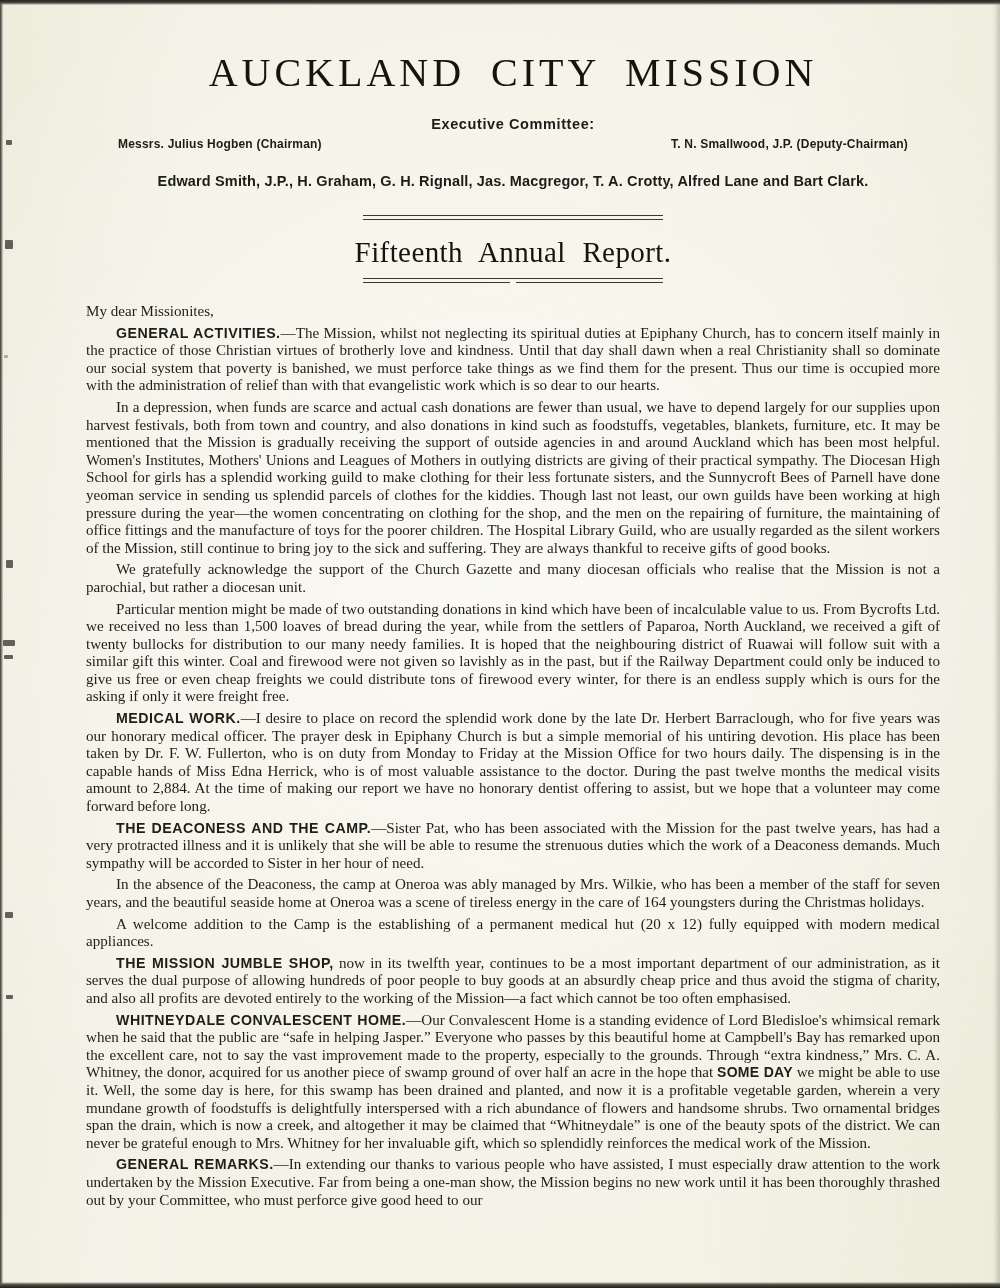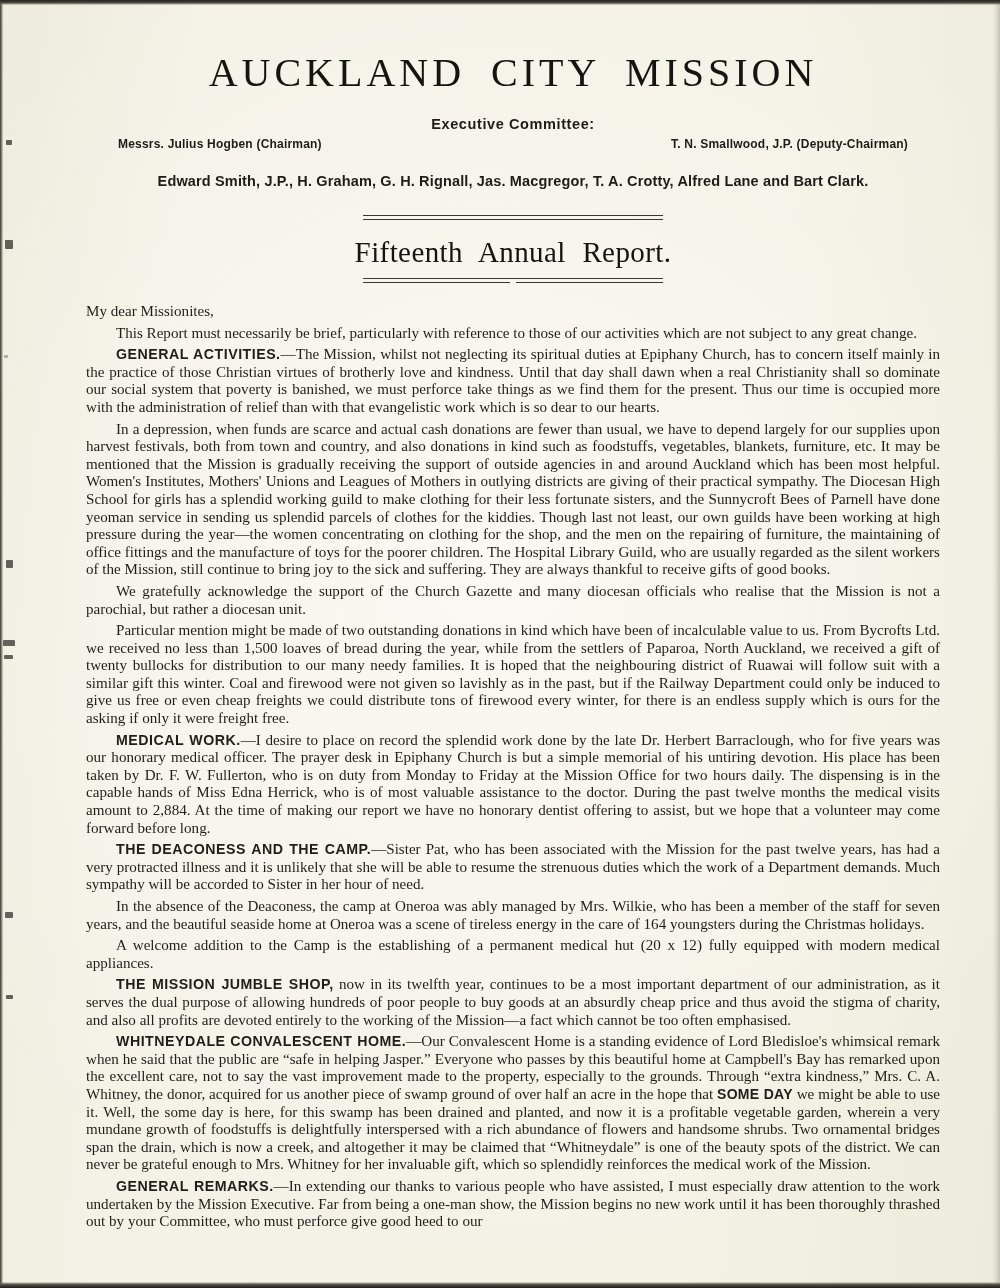--- a/index.html
+++ b/index.html
@@ -204,38 +204,37 @@
             <i></i>
             <i></i>
           </div>
       </div>
     </div>
 
     <div class="body-text">
 
       <p class="salutation">My dear Missionites,</p>
 
-      <p>This Report must necessarily be brief, particularly with reference to those of our activities which are not subject to any great change.</p>
 
       <p>
         <span class="sec-head">GENERAL ACTIVITIES.</span><span>—</span><span>The Mission, whilst not neglecting its spiritual duties at Epiphany Church, has to concern itself mainly in the practice of those Christian virtues of brotherly love and kindness.  Until that day shall dawn when a real Christianity shall so dominate our social system that poverty is banished, we must perforce take things as we find them for the present.  Thus our time is occupied more with the administration of relief than with that evangelistic work which is so dear to our hearts.</span>
       </p>
 
       <p>In a depression, when funds are scarce and actual cash donations are fewer than usual, we have to depend largely for our supplies upon harvest festivals, both from town and country, and also donations in kind such as foodstuffs, vegetables, blankets, furniture, etc.  It may be mentioned that the Mission is gradually receiving the support of outside agencies in and around Auckland which has been most helpful.  Women's Institutes, Mothers' Unions and Leagues of Mothers in outlying districts are giving of their practical sympathy.  The Diocesan High School for girls has a splendid working guild to make clothing for their less fortunate sisters, and the Sunnycroft Bees of Parnell have done yeoman service in sending us splendid parcels of clothes for the kiddies.  Though last not least, our own guilds have been working at high pressure during the year—the women concentrating on clothing for the shop, and the men on the repairing of furniture, the maintaining of office fittings and the manufacture of toys for the poorer children.  The Hospital Library Guild, who are usually regarded as the silent workers of the Mission, still continue to bring joy to the sick and suffering.  They are always thankful to receive gifts of good books.</p>
 
       <p>We gratefully acknowledge the support of the Church Gazette and many diocesan officials who realise that the Mission is not a parochial, but rather a diocesan unit.</p>
 
       <p>Particular mention might be made of two outstanding donations in kind which have been of incalculable value to us.  From Bycrofts Ltd. we received no less than 1,500 loaves of bread during the year, while from the settlers of Paparoa, North Auckland, we received a gift of twenty bullocks for distribution to our many needy families.  It is hoped that the neighbouring district of Ruawai will follow suit with a similar gift this winter.  Coal and firewood were not given so lavishly as in the past, but if the Railway Department could only be induced to give us free or even cheap freights we could distribute tons of firewood every winter, for there is an endless supply which is ours for the asking if only it were freight free.</p>
 
       <p>
         <span class="sec-head">MEDICAL WORK.</span><span>—</span><span>I desire to place on record the splendid work done by the late Dr. Herbert Barraclough, who for five years was our honorary medical officer.  The prayer desk in Epiphany Church is but a simple memorial of his untiring devotion.  His place has been taken by Dr. F. W. Fullerton, who is on duty from Monday to Friday at the Mission Office for two hours daily.  The dispensing is in the capable hands of Miss Edna Herrick, who is of most valuable assistance to the doctor.  During the past twelve months the medical visits amount to 2,884.  At the time of making our report we have no honorary dentist offering to assist, but we hope that a volunteer may come forward before long.</span>
       </p>
 
       <p>
-        <span class="sec-head">THE DEACONESS AND THE CAMP.</span><span>—</span><span>Sister Pat, who has been associated with the Mission for the past twelve years, has had a very protracted illness and it is unlikely that she will be able to resume the strenuous duties which the work of a Department demands.  Much sympathy will be accorded to Sister in her hour of need.</span>
+        <span class="sec-head">THE DEACONESS AND THE CAMP.</span><span>—</span><span>Sister Pat, who has been associated with the Mission for the past twelve years, has had a very protracted illness and it is unlikely that she will be able to resume the strenuous duties which the work of a Deaconess demands.  Much sympathy will be accorded to Sister in her hour of need.</span>
       </p>
 
       <p>In the absence of the Deaconess, the camp at Oneroa was ably managed by Mrs. Wilkie, who has been a member of the staff for seven years, and the beautiful seaside home at Oneroa was a scene of tireless energy in the care of 164 youngsters during the Christmas holidays.</p>
 
       <p>A welcome addition to the Camp is the establishing of a permanent medical hut (20 x 12) fully equipped with modern medical appliances.</p>
 
       <p>
         <span class="sec-head">THE MISSION JUMBLE SHOP,</span><span> </span><span>now in its twelfth year, continues to be a most important department of our administration, as it serves the dual purpose of allowing hundreds of poor people to buy goods at an absurdly cheap price and thus avoid the stigma of charity, and also all profits are devoted entirely to the working of the Mission—a fact which cannot be too often emphasised.</span>
       </p>
 

